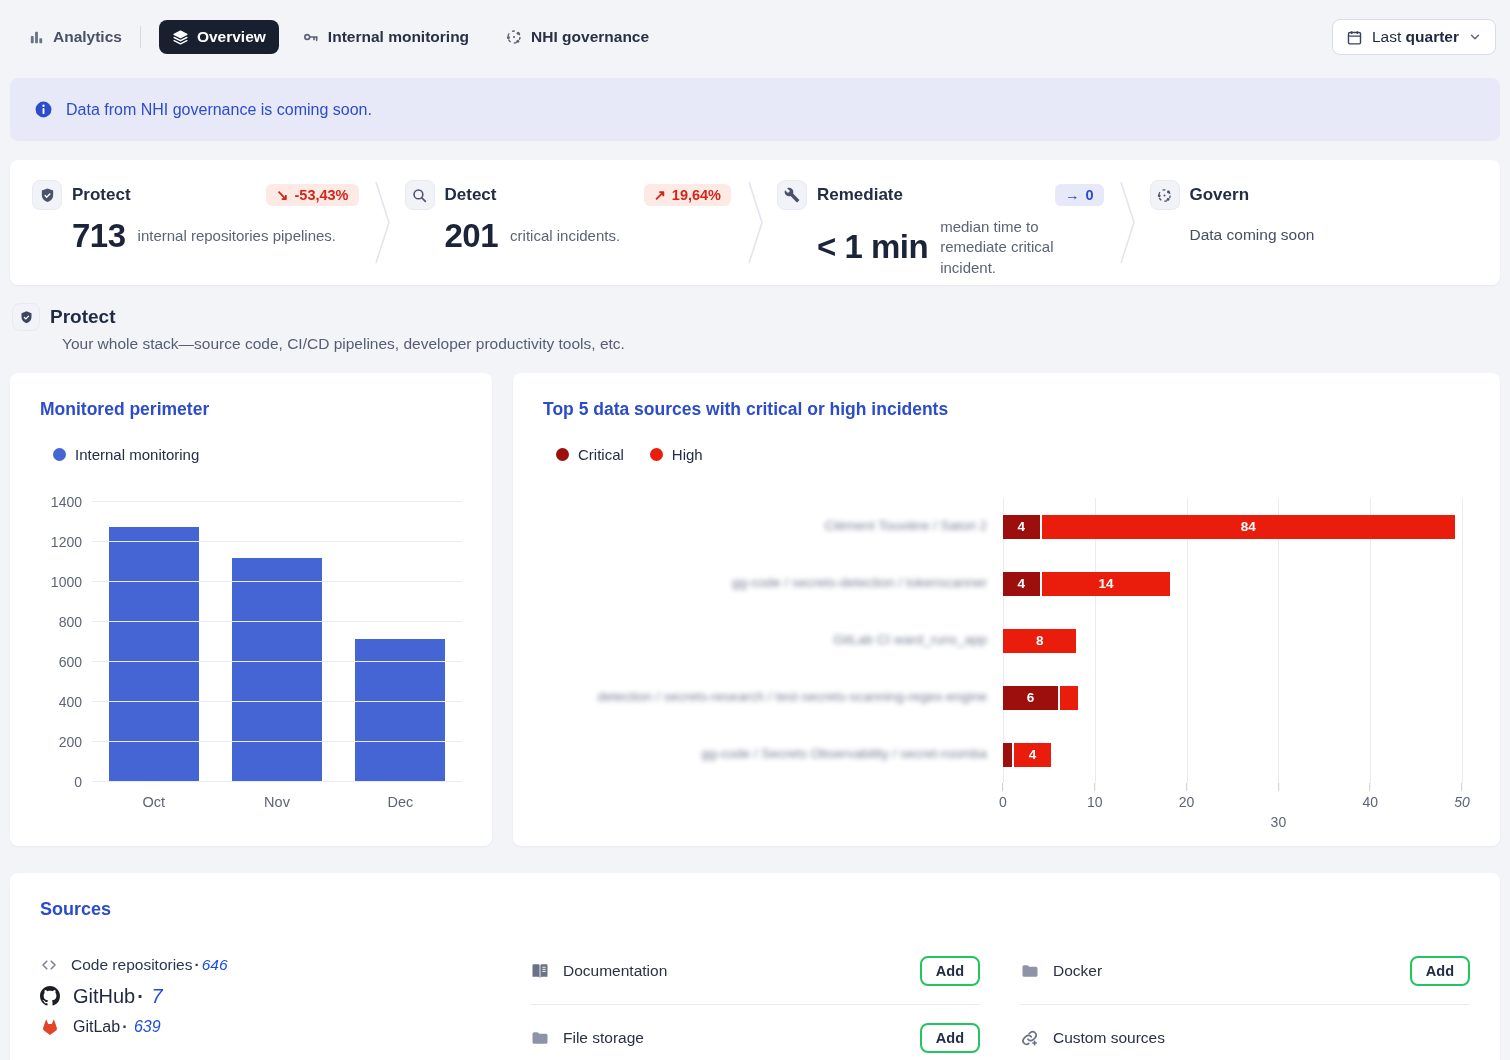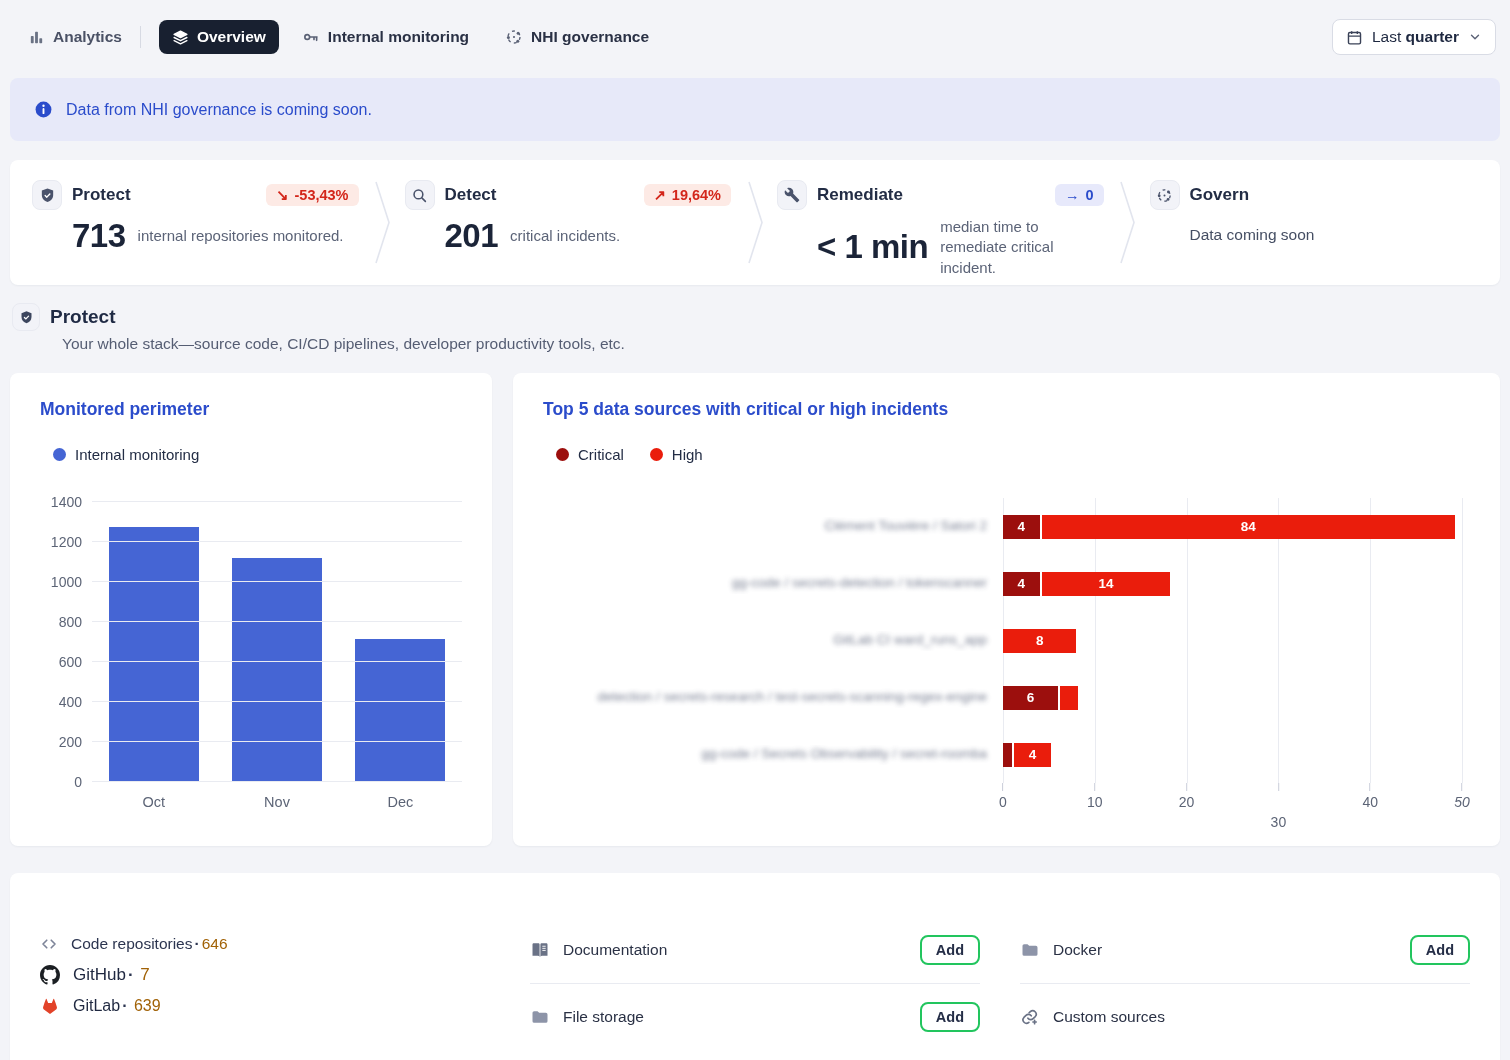--- a/index.html
+++ b/index.html
@@ -91,21 +91,21 @@
 
   
   .sources { margin:27px 10px 0; padding:26px 30px; height:245px; }
   .sources-title { font-size:18px; font-weight:700; color:#2b4ccb; }
   .sources-cols { display:flex; margin-top:30px; }
   .scol1 { width:480px; margin-right:10px; }
   .scol { width:450px; }
   .scol + .scol { margin-left:40px; }
   .srow { display:flex; align-items:center; gap:13px; height:30px; font-size:15.5px; color:#2c3550; font-weight:500; }
   .srow + .srow { margin-top:1px; }
-  .srow .cnt { color:#a16207; }
+  .srow .cnt { color:#1d4ed8;font-style:italic; }
   .dotsep::after { content:"·"; color:#2c3550; font-weight:700; margin:0 2px; }
   .addrow { display:flex; align-items:center; gap:13px; height:42px; }
   .addrow .alabel { font-size:15.5px; font-weight:500; color:#2a3145; }
   .addbtn { margin-left:auto; background:#fff; border:2px solid #22c55e; border-radius:8px; padding:5px 14px;
             font-family:inherit; font-size:14.5px; font-weight:700; color:#252e47; cursor:pointer; }
   .sdiv { height:1px; background:#e9ebf1; margin:12px 0; }
 
   svg { display:block; }
 </style>
 </head>
@@ -183,21 +183,21 @@
             </svg>
         </span>
         <span class="stat-title">Protect</span>
         <span class="badge negative">
           <span>↘</span>
             <span>-53,43%</span>
         </span>
       </div>
       <div class="stat-body">
         <span class="stat-value">713</span>
-        <span class="stat-desc">internal repositories monitored.</span>
+        <span class="stat-desc">internal repositories pipelines.</span>
       </div>
     </section>
 
     <section class="stat">
       <div class="stat-head">
         <span class="iconbox">
           <svg width="17" height="17" viewBox="0 0 24 24" fill="none" stroke="#4a536b" stroke-width="2.2" stroke-linecap="round">
               <circle cx="10.5" cy="10.5" r="6.2"></circle>
               <path d="m15.3 15.3 5 5"></path>
             </svg>
@@ -430,30 +430,31 @@
             <div class="htick" style="left: 100%; font-style: italic;">
               <div class="htickmark"></div>
               <div class="hticklab">50</div>
             </div>
           </div>
       </div>
     </div>
   </div>
 
   <div class="card sources">
+    <div class="sources-title">Sources</div>
     <div class="sources-cols">
 
       <div class="scol1">
         <div class="srow">
           <svg width="18" height="18" viewBox="0 0 24 24" fill="none" stroke="#7d8498" stroke-width="2.2" stroke-linecap="round" stroke-linejoin="round">
               <path d="m9 7-5 5 5 5M15 7l5 5-5 5"></path>
             </svg>
           <span><span>Code repositories</span><span class="dotsep"></span><span class="cnt">646</span></span>
         </div>
-        <div class="srow" style="font-size:17px;color:#1f2840">
+        <div class="srow" style="font-size:20px;color:#1f2840">
           <svg width="20" height="20" viewBox="0 0 16 16" fill="#1b1f23">
               <path d="M8 0C3.58 0 0 3.58 0 8c0 3.54 2.29 6.53 5.47 7.59.4.07.55-.17.55-.38 0-.19-.01-.82-.01-1.49-2.01.37-2.53-.49-2.69-.94-.09-.23-.48-.94-.82-1.13-.28-.15-.68-.52-.01-.53.63-.01 1.08.58 1.23.82.72 1.21 1.87.87 2.33.66.07-.52.28-.87.51-1.07-1.78-.2-3.64-.89-3.64-3.95 0-.87.31-1.59.82-2.15-.08-.2-.36-1.02.08-2.12 0 0 .67-.21 2.2.82.64-.18 1.32-.27 2-.27s1.36.09 2 .27c1.53-1.04 2.2-.82 2.2-.82.44 1.1.16 1.92.08 2.12.51.56.82 1.27.82 2.15 0 3.07-1.87 3.75-3.65 3.95.29.25.54.73.54 1.48 0 1.07-.01 1.93-.01 2.2 0 .21.15.46.55.38A8.01 8.01 0 0 0 16 8c0-4.42-3.58-8-8-8z"></path>
             </svg>
           <span><span>GitHub</span><span class="dotsep"></span> <span class="cnt">7</span></span>
         </div>
         <div class="srow" style="font-size:16px;color:#1f2840">
           <svg width="20" height="20" viewBox="0 0 24 24" fill="#e24329">
               <path d="M12 21.5 4.7 16.2c-.9-.66-1.28-1.83-.94-2.9L5.3 8.5l1.83-5a.42.42 0 0 1 .8 0L9.76 8.5h4.48l1.84-5a.42.42 0 0 1 .8 0l1.82 5 1.54 4.8c.34 1.07-.04 2.24-.94 2.9z"></path>
             </svg>
           <span><span>GitLab</span><span class="dotsep"></span> <span class="cnt">639</span></span>

